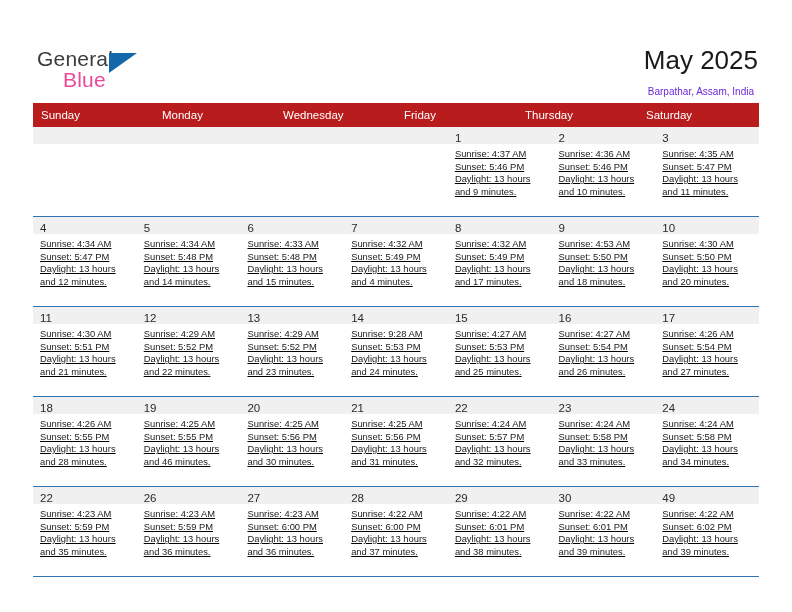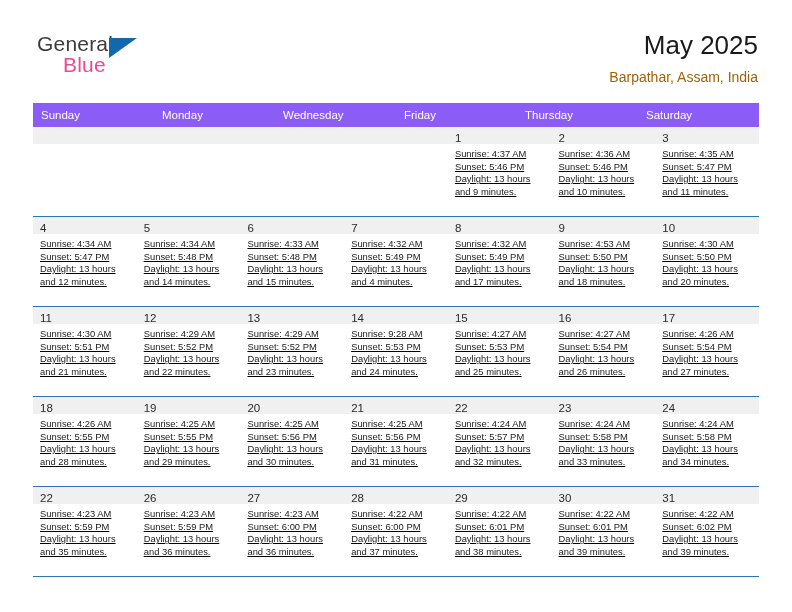--- a/index.html
+++ b/index.html
@@ -18,21 +18,21 @@
     position: relative;
     width: 792px;
     height: 612px;
     box-sizing: border-box;
   }
 
   
   .header {
     position: absolute;
     left: 33px;
-    top: 29px;
+    top: 44px;
     right: 34px;
     height: 66px;
   }
   .logo {
     position: absolute;
     left: 0;
     top: 3px;
     width: 200px;
     height: 58px;
   }
@@ -61,46 +61,46 @@
     width: 0;
     height: 0;
     border-left: 28px solid #1368ab;
     border-bottom: 20px solid transparent;
   }
 
   .title-block {
     position: absolute;
     right: 0;
     top: 0;
-    text-align: right;
+    text-align: center;
   }
   .cal-title {
     font-size: 26px;
     color: #1a1a1a;
     line-height: 32px;
     white-space: nowrap;
   }
   .cal-subtitle {
-    font-size: 14px;
-    color: #a16207;
+    font-size: 10px;
+    color: #6d28d9;
     line-height: 20px;
     margin-top: 6px;
     white-space: nowrap;
   }
 
   
   .calendar {
     position: absolute;
     left: 33px;
     top: 103px;
     width: 726px;
   }
   .weekday-row {
     display: flex;
-    background: #8b5cf6;
+    background: #b91c1c;
   }
   .weekday {
     flex: 1 1 0;
     color: #ffffff;
     font-size: 11.5px;
     line-height: 14px;
     padding: 5px 0 5px 8px;
     box-sizing: border-box;
     white-space: nowrap;
   }
@@ -383,21 +383,21 @@
           <div class="day-line">Daylight: 13 hours</div>
           <div class="day-line">and 28 minutes.</div>
         </div>
       </div>
       <div class="day shaded">
         <div class="daynum-strip"><span class="daynum">19</span></div>
         <div class="day-body">
           <div class="day-line">Sunrise: 4:25 AM</div>
           <div class="day-line">Sunset: 5:55 PM</div>
           <div class="day-line">Daylight: 13 hours</div>
-          <div class="day-line">and 29 minutes.</div>
+          <div class="day-line">and 46 minutes.</div>
         </div>
       </div>
       <div class="day shaded">
         <div class="daynum-strip"><span class="daynum">20</span></div>
         <div class="day-body">
           <div class="day-line">Sunrise: 4:25 AM</div>
           <div class="day-line">Sunset: 5:56 PM</div>
           <div class="day-line">Daylight: 13 hours</div>
           <div class="day-line">and 30 minutes.</div>
         </div>
@@ -489,21 +489,21 @@
       <div class="day shaded">
         <div class="daynum-strip"><span class="daynum">30</span></div>
         <div class="day-body">
           <div class="day-line">Sunrise: 4:22 AM</div>
           <div class="day-line">Sunset: 6:01 PM</div>
           <div class="day-line">Daylight: 13 hours</div>
           <div class="day-line">and 39 minutes.</div>
         </div>
       </div>
       <div class="day shaded">
-        <div class="daynum-strip"><span class="daynum">31</span></div>
+        <div class="daynum-strip"><span class="daynum">49</span></div>
         <div class="day-body">
           <div class="day-line">Sunrise: 4:22 AM</div>
           <div class="day-line">Sunset: 6:02 PM</div>
           <div class="day-line">Daylight: 13 hours</div>
           <div class="day-line">and 39 minutes.</div>
         </div>
       </div>
     </div>
 
   </div>

